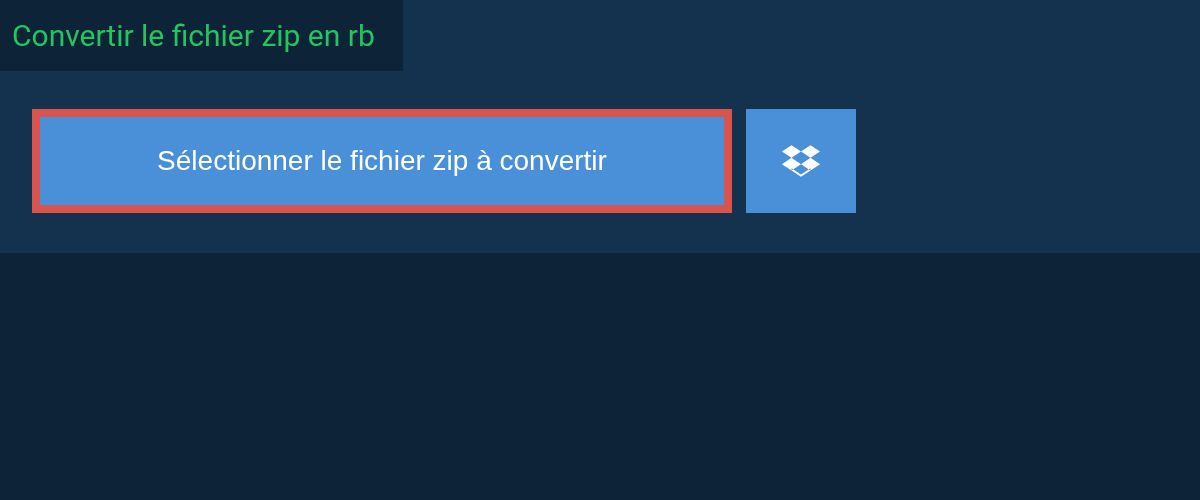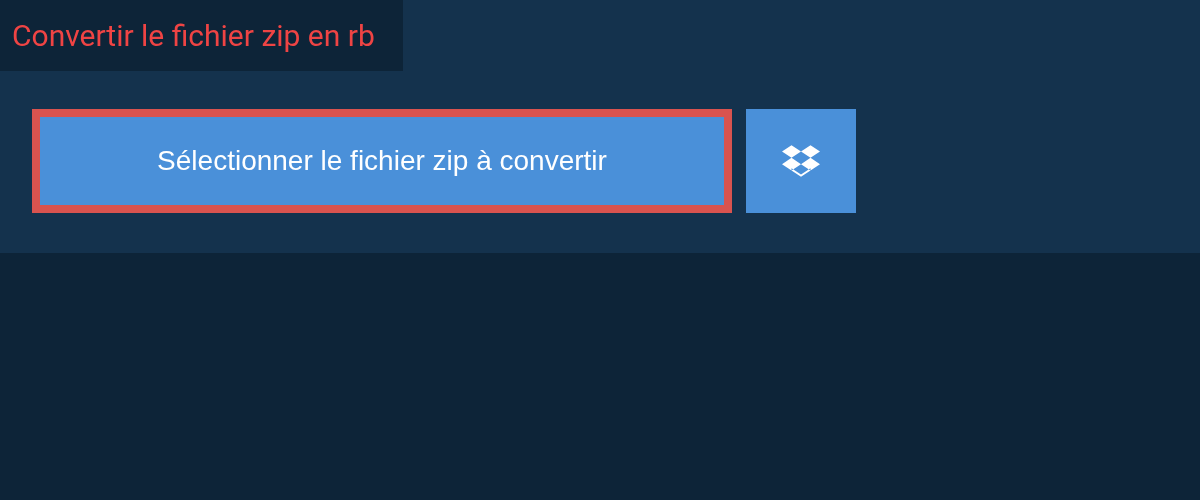--- a/index.html
+++ b/index.html
@@ -17,21 +17,21 @@
     .container {
       background: #14324d;
       padding-bottom: 40px;
     }
     .title-bar {
       background: #0d2438;
       display: inline-block;
       padding: 18px 28px 18px 12px;
     }
     .title-text {
-      color: #ef4444;
+      color: #22c55e;
       font-size: 30px;
       font-weight: 400;
     }
     .button-row {
       display: flex;
       gap: 14px;
       padding: 38px 32px 0 32px;
       align-items: stretch;
     }
     .select-button {

